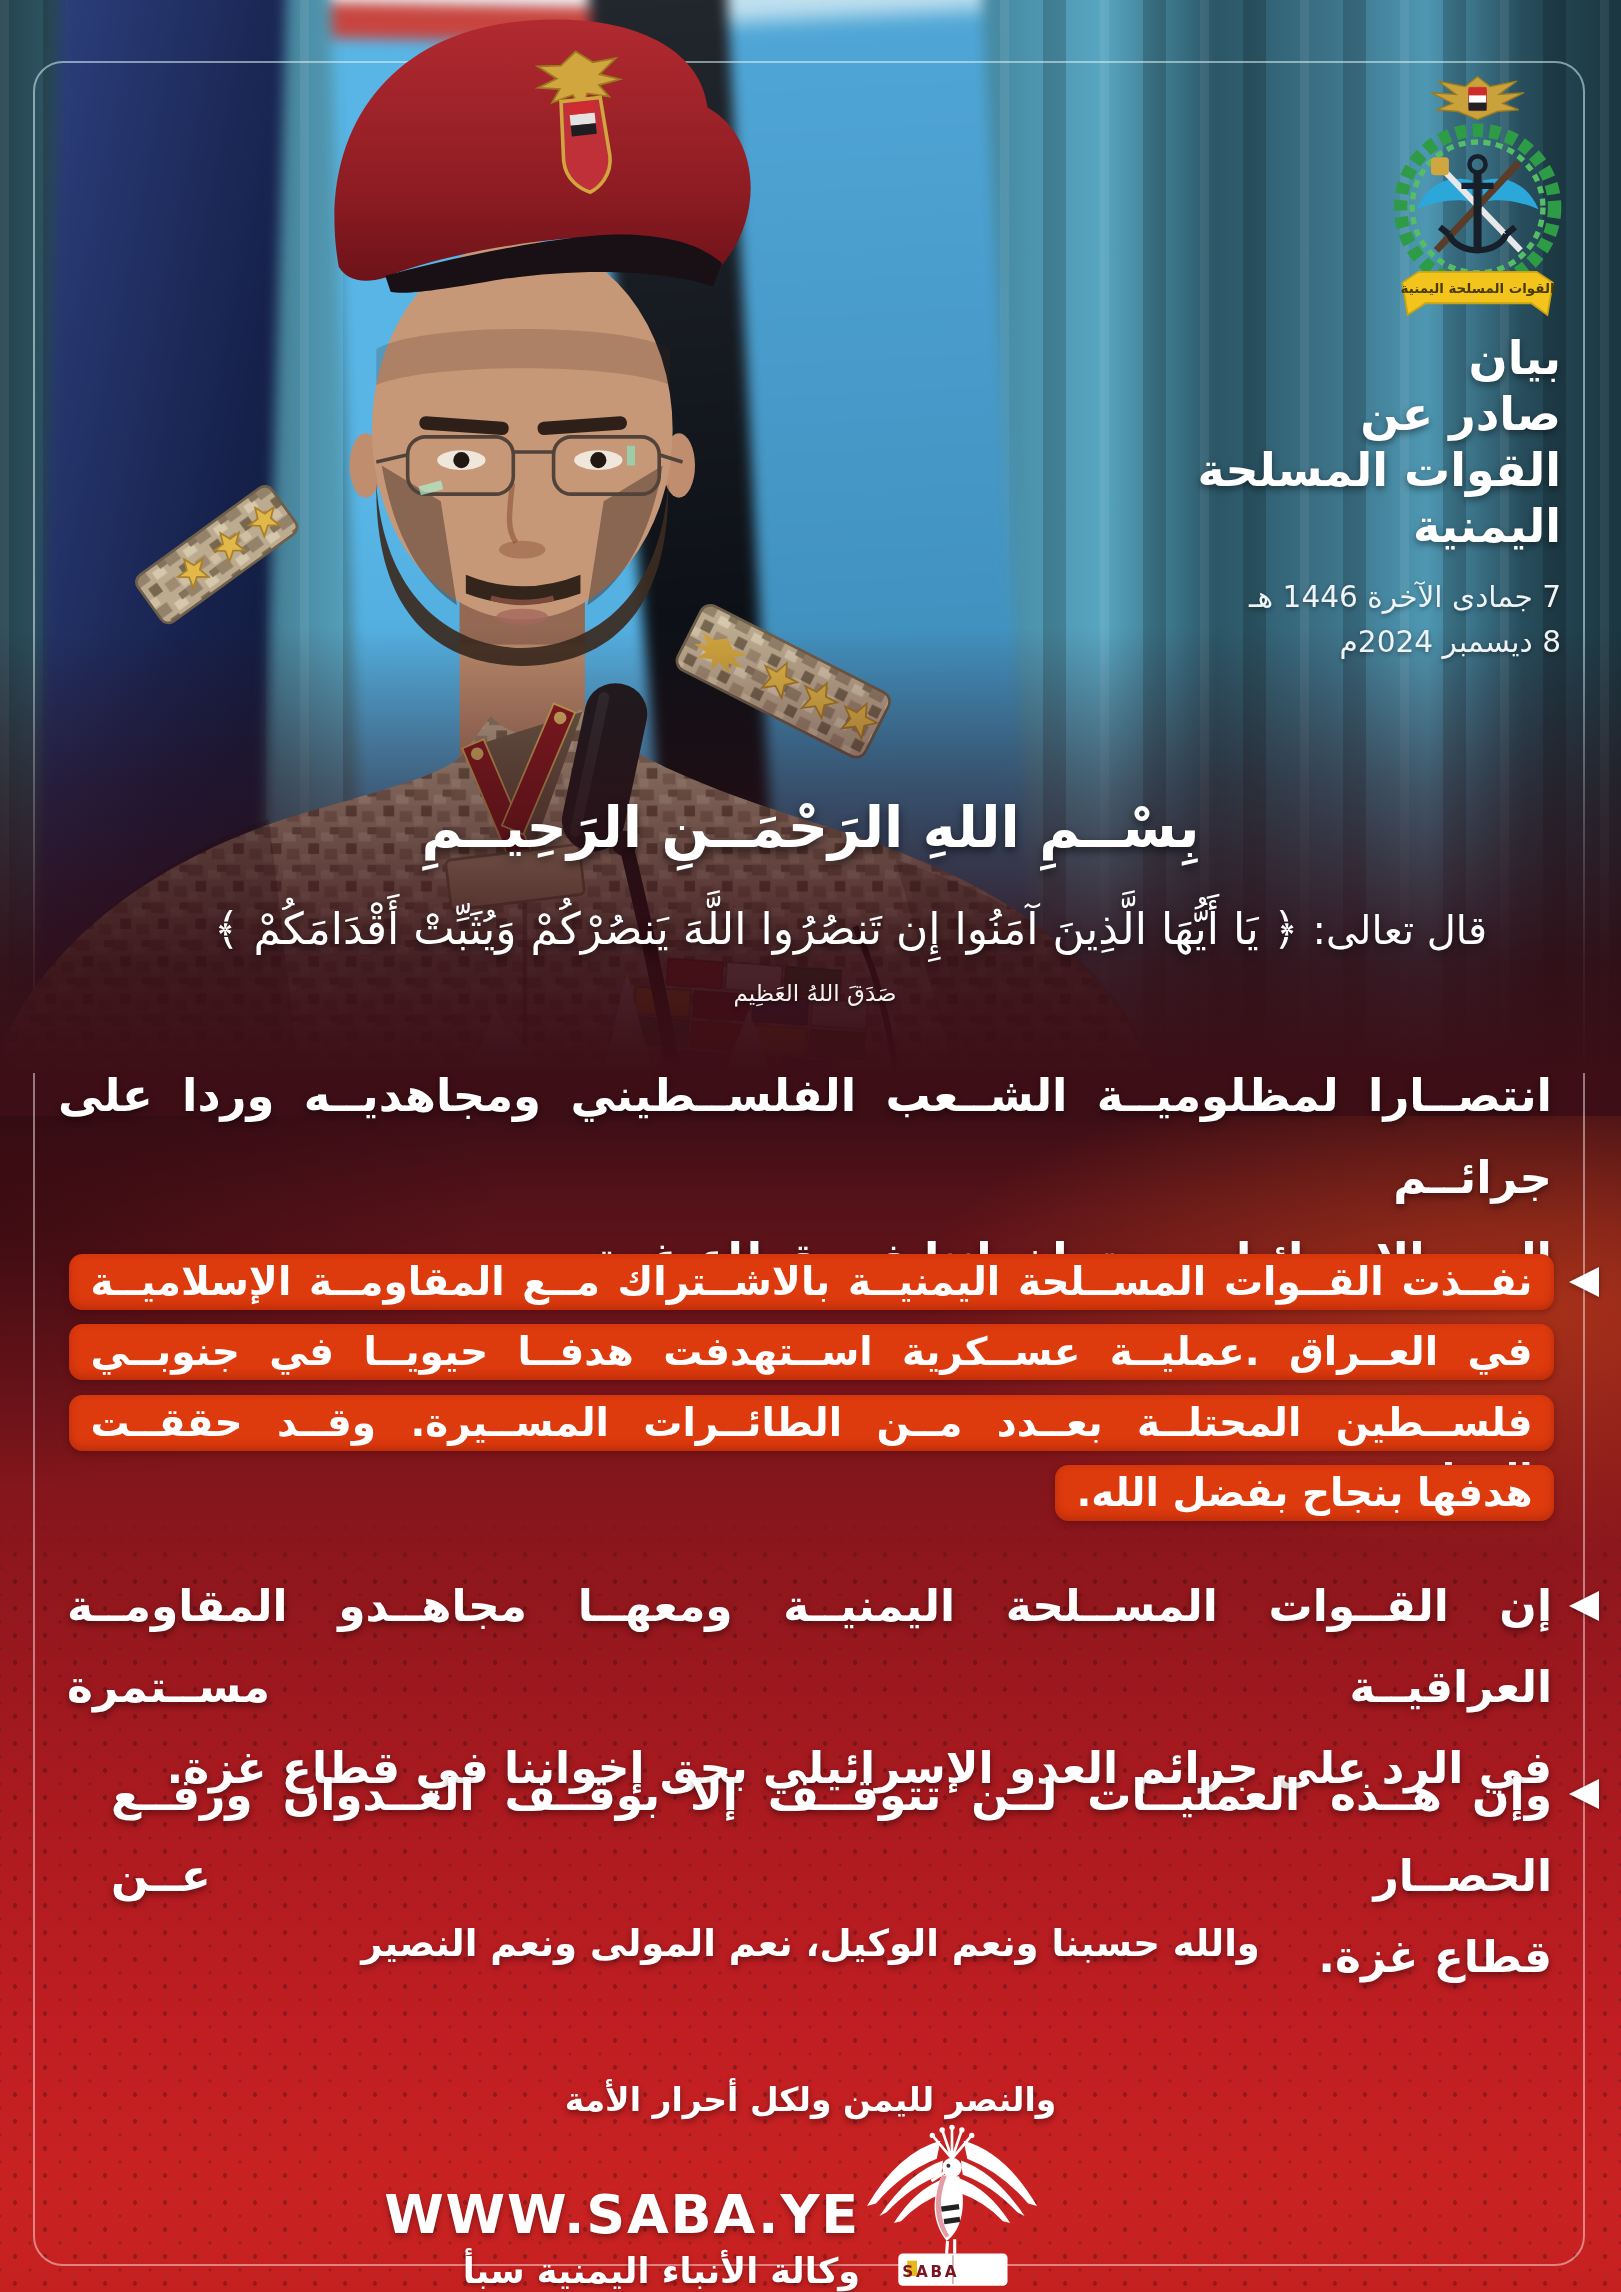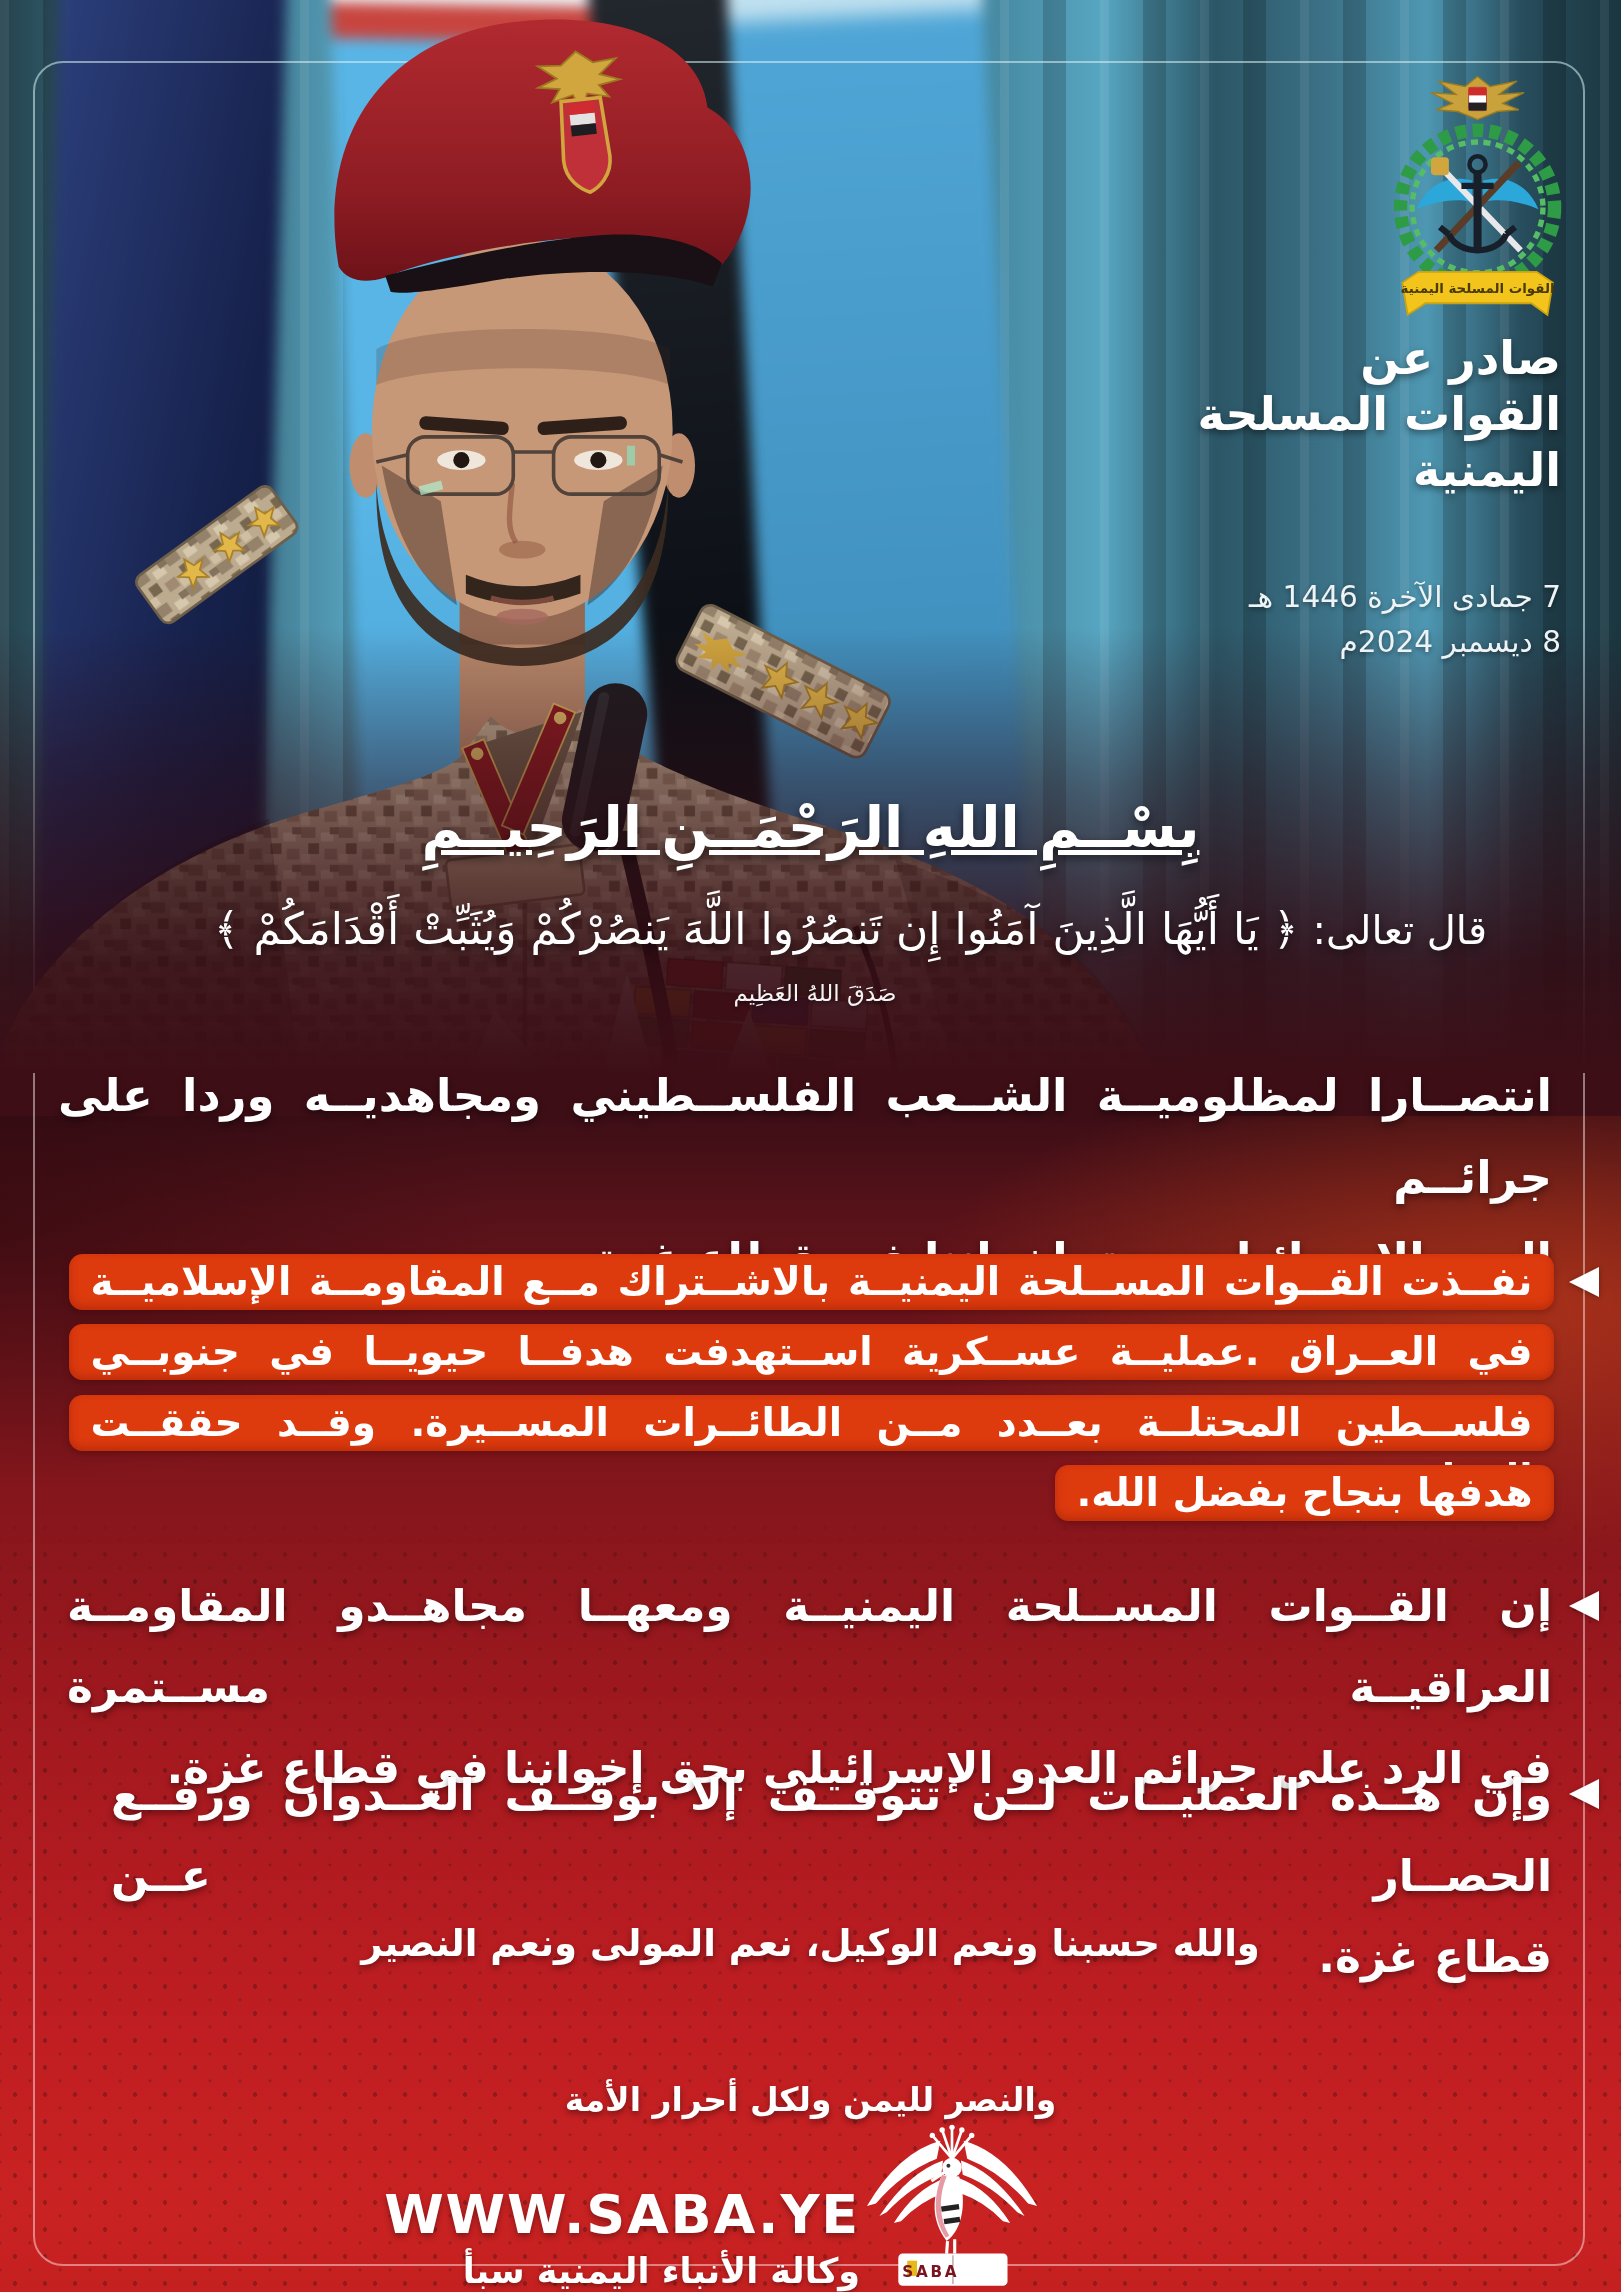--- a/index.html
+++ b/index.html
@@ -46,21 +46,21 @@
   
   .frame{position:absolute;left:33px;top:61px;width:1552px;height:2205px;border:2.7px solid rgba(216,242,246,.55);border-radius:30px;box-sizing:border-box;}
   .frame-top{z-index:2;clip-path:inset(0 0 1191px 0);}
   .frame-bottom{z-index:6;clip-path:inset(1012px 0 0 0);border-color:rgba(255,238,238,.48);}
   
   .content{position:absolute;inset:0;z-index:7;direction:rtl;color:#fff;}
   .abs{position:absolute;}
   .hdr-emblem{left:1386px;top:73px;}
   .hdr-title{right:60px;top:330px;text-align:right;font-size:46px;line-height:56px;font-weight:700;text-shadow:0 2.7px 7.2px rgba(0,0,0,.45);}
   .hdr-dates{right:60px;top:575px;text-align:right;font-size:29.6px;line-height:45px;font-weight:400;color:#eef3f6;text-shadow:0 1.8px 5.4px rgba(0,0,0,.4);}
-  .bismillah{left:0;top:795px;width:100%;text-align:center;font-size:56px;font-weight:700;text-shadow:0 3.6px 9px rgba(0,0,0,.55);text-decoration:underline;}
+  .bismillah{left:0;top:795px;width:100%;text-align:center;font-size:56px;font-weight:700;text-shadow:0 3.6px 9px rgba(0,0,0,.55);}
   .verse-line{left:0;top:903px;width:100%;text-align:center;font-size:44px;font-weight:400;text-shadow:0 2.7px 8px rgba(0,0,0,.55);padding-left:40px;}
   .verse-line .vintro{font-size:40px;}
   .verse-attr{left:54px;top:980px;width:1522px;text-align:center;font-size:23px;font-weight:400;opacity:.95;text-shadow:0 1.8px 4.5px rgba(0,0,0,.5);}
   .para{font-weight:700;text-shadow:0 2.7px 7.2px rgba(0,0,0,.45);}
   .just{text-align:justify;text-align-last:justify;}
   .tal-r{text-align:right;}
   .intro-para{right:69px;left:58px;top:1055px;font-size:45px;line-height:82px;}
   .hl-block{right:67px;left:69px;top:1254px;}
   .hl-row{height:56px;line-height:56px;border-radius:13.4px;background:#dd3a0e;padding:0 21.5px;margin-bottom:14.3px;font-size:39px;font-weight:700;box-shadow:inset 0 -3.6px 9px rgba(120,20,0,.35), 0 2.7px 7.2px rgba(50,0,0,.3);}
   .hl-tail-wrap{text-align:right;}
@@ -259,20 +259,21 @@
         <circle cx="102" cy="102" r="9" fill="none" stroke="#17202a" stroke-width="5"></circle>
         <line x1="102" y1="110" x2="102" y2="196" stroke="#17202a" stroke-width="9"></line>
         <line x1="84" y1="126" x2="120" y2="126" stroke="#17202a" stroke-width="7"></line>
         <path d="M70,180 C80,204 124,204 134,180 M70,180 L60,172 M134,180 L144,172" stroke="#17202a" stroke-width="7" fill="none"></path>
       </g>
       <path d="M18,234 L36,222 L168,222 L186,234 L180,270 L162,257 L44,257 L24,270 Z" fill="#f3c51c" stroke="#caa312" stroke-width="2"></path>
       <text x="102" y="246" font-size="15" text-anchor="middle" fill="#4a3b05" font-weight="bold" font-family="DejaVu Sans, sans-serif">القوات المسلحة اليمنية</text>
     </svg>
 
     <div class="abs hdr-title">
+      <div>بيان</div>
       <div>صادر عن</div>
       <div>القوات المسلحة</div>
       <div>اليمنية</div>
     </div>
     <div class="abs hdr-dates">
       <div>7 جمادى الآخرة 1446 هـ</div>
       <div>8 ديسمبر 2024م</div>
     </div>
 
     <div class="abs bismillah">بِسْــمِ اللهِ الرَحْمَــنِ الرَحِيــمِ</div>

